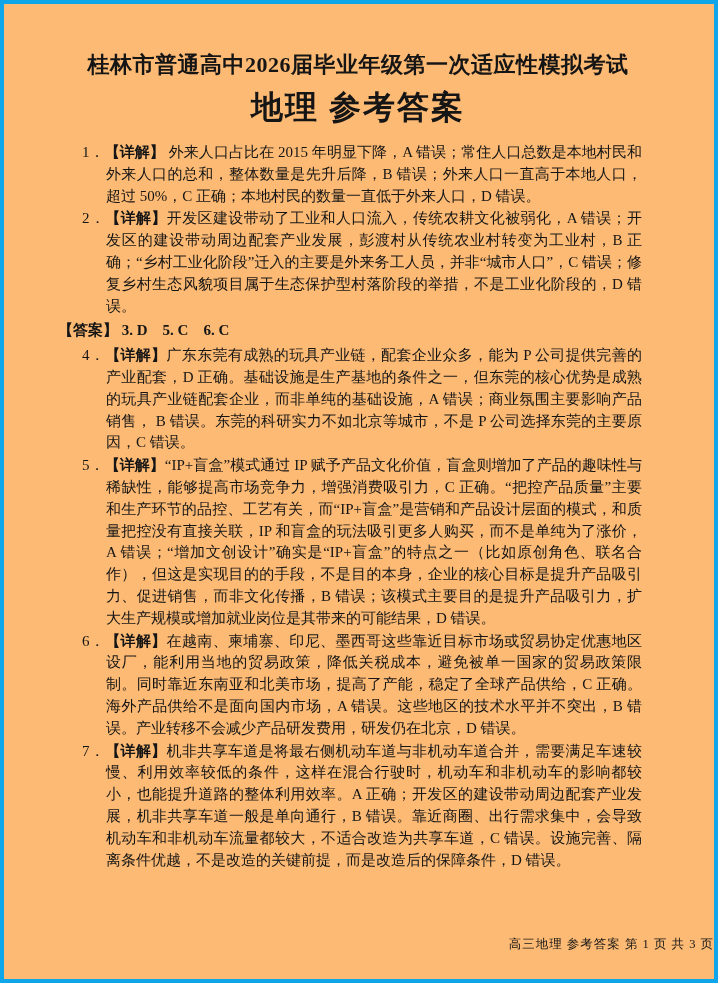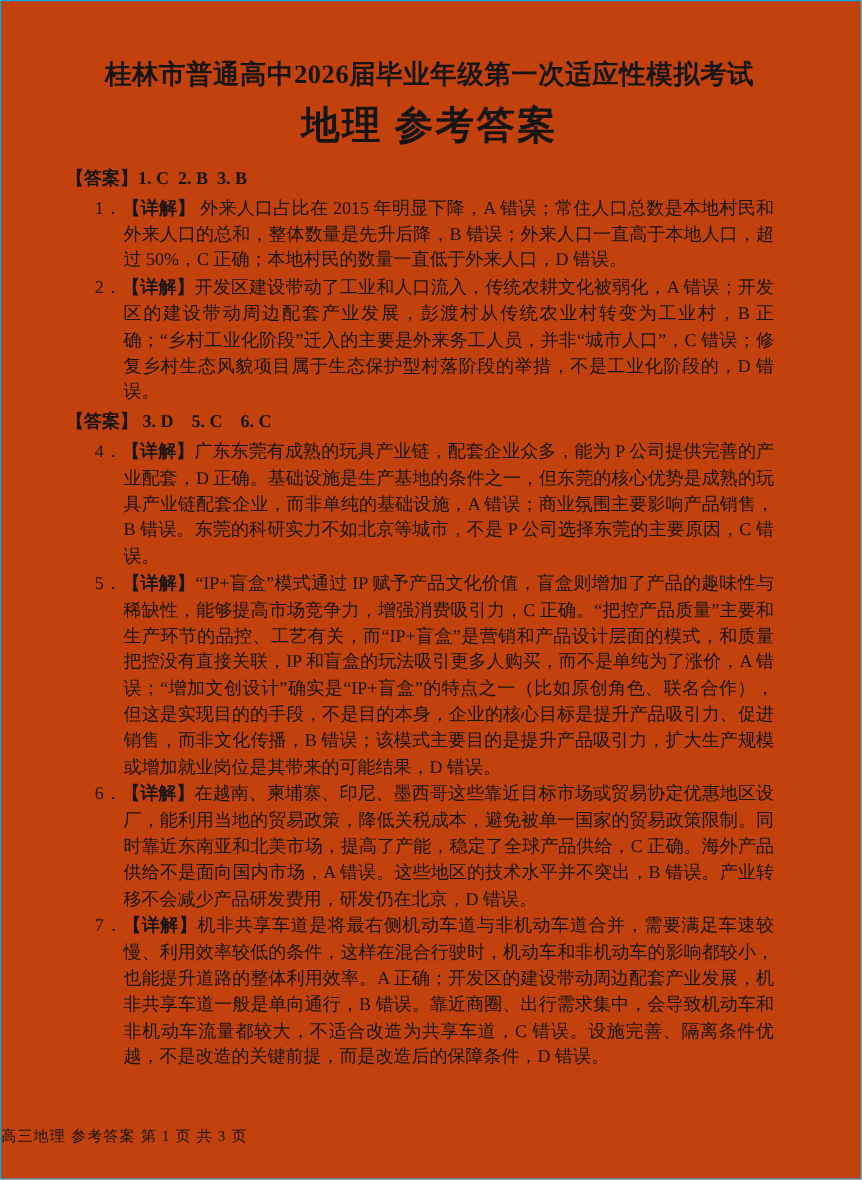--- a/index.html
+++ b/index.html
@@ -1,21 +1,21 @@
 <!DOCTYPE html>
 <html><head>
 <meta charset="utf-8">
 <style>
   * { box-sizing: border-box; }
   html, body { margin: 0; padding: 0; background: #ffffff; }
   .page {
     width: 718px;
     height: 983px;
-    background: #c2410c;
-    border: 1px solid #0ea5e9;
+    background: #fdba74;
+    border: 4px solid #0ea5e9;
     padding: 46px 56px 0 54px;
     position: relative;
     overflow: hidden;
     font-family: "Liberation Serif", "DejaVu Serif", serif;
     color: #151515;
   }
   .title {
     font-size: 22px;
     font-weight: 700;
     text-align: center;
@@ -45,35 +45,34 @@
     text-indent: -24px;
     text-align: justify;
   }
   .b { font-weight: 700; }
   .num { font-weight: 400; }
   .footer {
     position: absolute;
     left: 0;
     bottom: 26px;
     width: 100%;
-    text-align: left;
+    text-align: right;
     font-size: 12.5px;
     letter-spacing: 1px;
     color: #151515;
   }
 </style>
 </head>
 <body>
 
 <div class="page">
 
   <h1 class="title">桂林市普通高中2026届毕业年级第一次适应性模拟考试</h1>
   <h2 class="subtitle">地理 参考答案</h2>
 
-  <p class="ansline"><span class="b">【答案】</span><span class="b pre">1. C  2. B  3. B</span></p>
 
   <p class="item"><span class="num">1．</span><span class="b">【详解】</span><span> 外来人口占比在 2015 年明显下降，A 错误；常住人口总数是本地村民和外来人口的总和，整体数量是先升后降，B 错误；外来人口一直高于本地人口，超过 50%，C 正确；本地村民的数量一直低于外来人口，D 错误。</span></p>
 
   <p class="item"><span class="num">2．</span><span class="b">【详解】</span><span>开发区建设带动了工业和人口流入，传统农耕文化被弱化，A 错误；开发区的建设带动周边配套产业发展，彭渡村从传统农业村转变为工业村，B 正确；“乡村工业化阶段”迁入的主要是外来务工人员，并非“城市人口”，C 错误；修复乡村生态风貌项目属于生态保护型村落阶段的举措，不是工业化阶段的，D 错误。</span></p>
 
 
   <p class="ansline"><span class="b">【答案】</span><span class="b pre"> 3. D    5. C    6. C</span></p>
 
   <p class="item"><span class="num">4．</span><span class="b">【详解】</span><span>广东东莞有成熟的玩具产业链，配套企业众多，能为 P 公司提供完善的产业配套，D 正确。基础设施是生产基地的条件之一，但东莞的核心优势是成熟的玩具产业链配套企业，而非单纯的基础设施，A 错误；商业氛围主要影响产品销售， B 错误。东莞的科研实力不如北京等城市，不是 P 公司选择东莞的主要原因，C 错误。</span></p>
 

